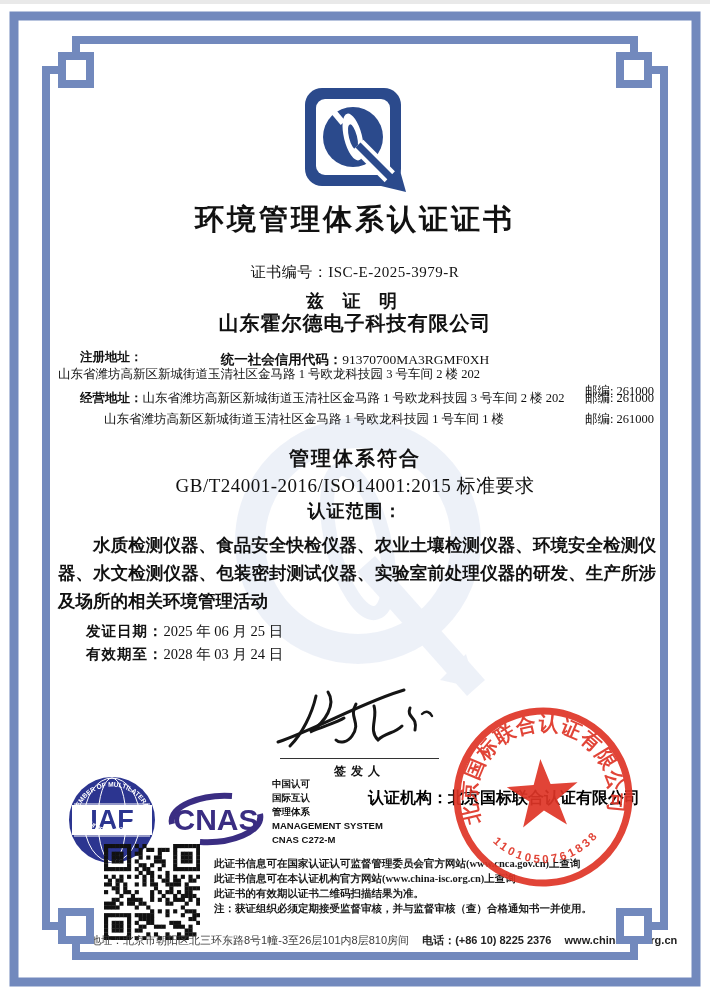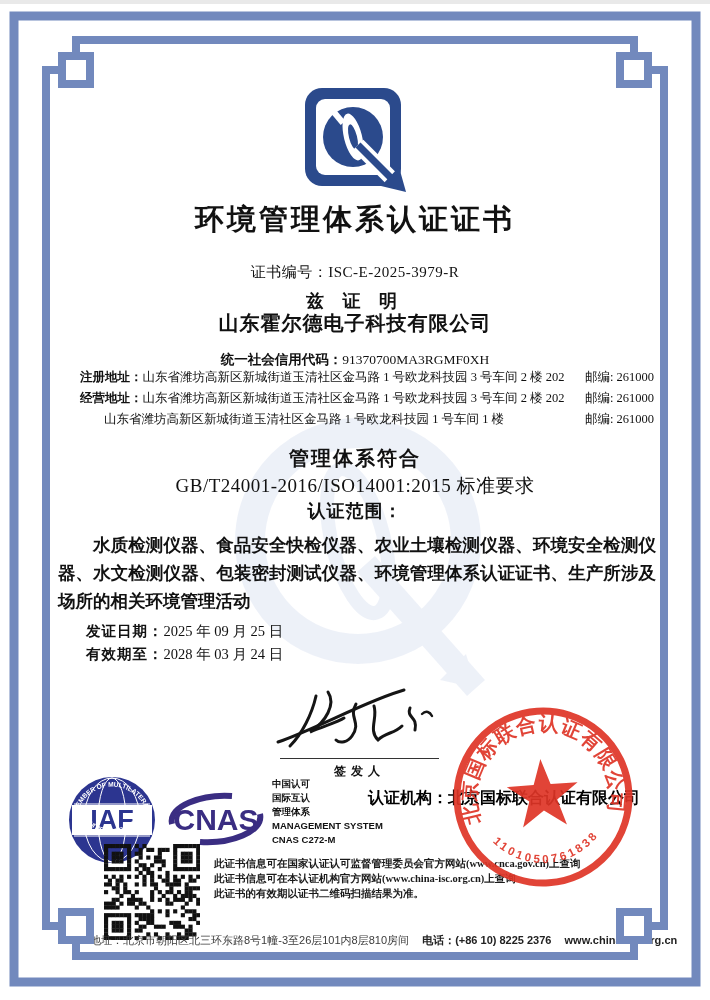--- a/index.html
+++ b/index.html
@@ -16,21 +16,21 @@
   .title{top:196px;font-size:29px;font-weight:700;letter-spacing:3px;}
   .certno{top:259px;font-size:15px;letter-spacing:.5px;}
   .hereby{top:285px;font-size:18px;font-weight:700;letter-spacing:7px;}
   .company{top:306px;font-size:20px;font-weight:700;letter-spacing:1px;}
   .creditcode{top:347px;font-size:13.5px;}
   .creditcode .lbl{font-weight:700;}
   .addr-row{left:58px;right:56px;display:flex;align-items:baseline;font-size:12.5px;height:18px;}
   .addr-row .lbl{font-weight:700;white-space:nowrap;padding-left:22px;}
   .addr-row .txt{white-space:nowrap;}
   .addr-row .zip{margin-left:auto;white-space:nowrap;}
-  .r1{top:365px;} .r2{top:386px;} .r3{top:407px;} .r3 .lbl{padding-left:46px;}
+  .r1{top:345px;flex-direction:column;} .r2{top:386px;} .r3{top:407px;} .r3 .lbl{padding-left:46px;}
   .sysline{top:441px;font-size:20px;font-weight:700;letter-spacing:2px;}
   .stdline{top:469px;font-size:19px;letter-spacing:.5px;}
   .scopelbl{top:495px;font-size:18px;font-weight:700;letter-spacing:1px;}
   .scope{left:58px;right:54px;top:527px;font-size:17.5px;line-height:28px;font-weight:600;
          text-align:justify;text-indent:2em;}
   .dateline{left:86px;font-size:14.5px;}
   .d1{top:618px;} .d2{top:641px;}
   .dateline .lbl{font-weight:700;letter-spacing:1px;}
   
   .sigblock{left:272px;top:680px;width:175px;text-align:center;z-index:1;}
@@ -119,24 +119,24 @@
   </div>
   <div class="abs addr-row r3 z1">
     <span class="lbl"></span>
     <span class="txt">山东省潍坊高新区新城街道玉清社区金马路 1 号欧龙科技园 1 号车间 1 楼</span>
     <span class="zip"><span>邮编: </span><span>261000</span></span>
   </div>
 
   <div class="abs center sysline z1">管理体系符合</div>
   <div class="abs center stdline z1">GB/T24001-2016/ISO14001:2015 标准要求</div>
   <div class="abs center scopelbl z1">认证范围：</div>
-  <div class="abs scope z1">水质检测仪器、食品安全快检仪器、农业土壤检测仪器、环境安全检测仪器、水文检测仪器、包装密封测试仪器、环境管理体系认证证书、生产所涉及场所的相关环境管理活动</div>
+  <div class="abs scope z1">水质检测仪器、食品安全快检仪器、农业土壤检测仪器、环境安全检测仪器、水文检测仪器、包装密封测试仪器、实验室前处理仪器的研发、生产所涉及场所的相关环境管理活动</div>
 
   <div class="abs dateline d1 z1">
-    <span class="lbl">发证日期：</span><span>2025 年 09 月 25 日</span>
+    <span class="lbl">发证日期：</span><span>2025 年 06 月 25 日</span>
   </div>
   <div class="abs dateline d2 z1">
     <span class="lbl">有效期至：</span><span>2028 年 03 月 24 日</span>
   </div>
 
   <div class="abs sigblock">
     <svg width="170" height="72" viewBox="0 0 170 72">
       <g fill="none" stroke="#151515" stroke-width="3" stroke-linecap="round">
         <path d="M6,58 C42,46 96,16 132,6"></path>
         <path d="M44,12 C40,30 30,50 18,62"></path>
@@ -494,20 +494,21 @@
         <rect x="72.96" y="92.16" width="4.14" height="4.14" fill="#111"></rect>
         <rect x="76.80" y="92.16" width="4.14" height="4.14" fill="#111"></rect>
         <rect x="80.64" y="92.16" width="4.14" height="4.14" fill="#111"></rect>
       </svg>
     </div>
 
   <div class="abs notes">
     <div>此证书信息可在国家认证认可监督管理委员会官方网站(www.cnca.gov.cn)上查询</div>
     <div>此证书信息可在本认证机构官方网站(www.china-isc.org.cn)上查询</div>
     <div>此证书的有效期以证书二维码扫描结果为准。</div>
+    <div>注：获证组织必须定期接受监督审核，并与监督审核（查）合格通知书一并使用。</div>
   </div>
 
   <div class="abs footer">
     <span>地址：</span><span>北京市朝阳区北三环东路8号1幢-3至26层101内8层810房间</span><span class="gap"></span>
     <span class="b">电话：</span><span class="b">(+86 10) 8225 2376</span><span class="gap"></span>
     <span class="b">www.china-isc.org.cn</span>
   </div>
 
 </div>
 

